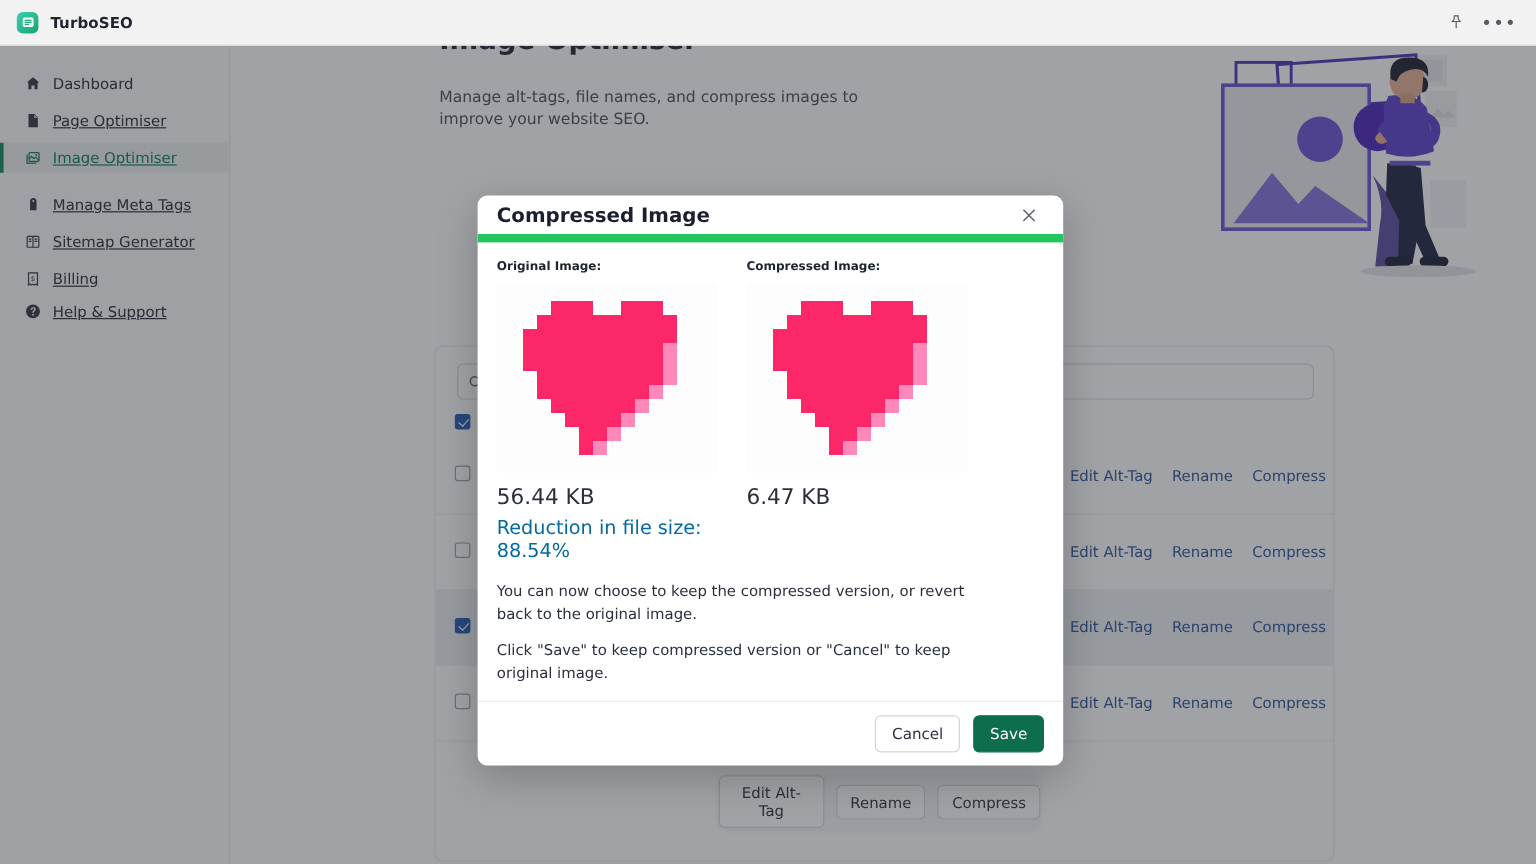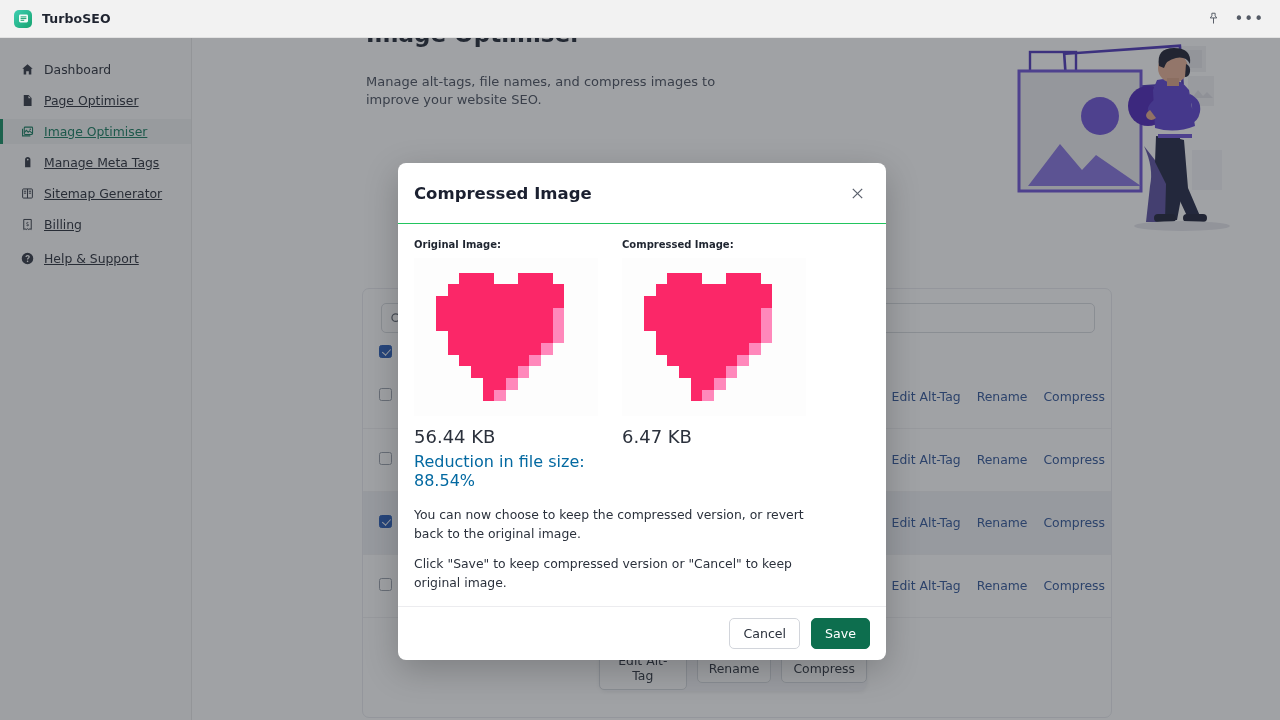--- a/index.html
+++ b/index.html
@@ -181,23 +181,23 @@
   .modal {
     position: absolute; left: 398px; top: 163px;
     width: 488px;
     background: #ffffff;
     border-radius: 8px;
     box-shadow: 0 10px 34px rgba(0,0,0,.22);
     z-index: 50;
     overflow: hidden;
   }
   .modal-head {
-    height: 61px; display: flex; align-items: center;
+    height: 39px; display: flex; align-items: center;
     padding: 0 18px 0 16px;
-    border-bottom: 1px solid #22c55e;
+    border-bottom: 7px solid #22c55e;
   }
   .modal-title { font-size: 16.5px; font-weight: 700; color: #1b2030; }
   .modal-close {
     margin-left: auto; color: #595f6b; cursor: pointer;
     display: flex; align-items: center; justify-content: center;
     width: 22px; height: 22px;
   }
   .modal-body { padding: 15px 16px 14px 16px; }
   .cmp-grid { display: flex; gap: 24px; }
   .cmp-col { width: 184px; }
@@ -277,21 +277,21 @@
       <svg width="13" height="13" viewBox="0 0 16 16" fill="none" stroke="currentColor" stroke-width="1.3">
         <rect x="4" y="2.6" width="10.2" height="9" rx="1"></rect>
         <path d="M4 9.3 6.6 6.6l2.3 2.3 1.7-1.6 3.6 3.4"></path>
         <circle cx="11.4" cy="5.2" r="1" fill="currentColor" stroke="none"></circle>
         <path d="M1.9 4.6v8.8h9.6"></path>
       </svg>
     </span>
     <span>Image Optimiser</span>
   </div>
 
-  <div class="nav-item" style="margin-top:6px">
+  <div class="nav-item" style="margin-top:14px">
     <span class="nav-ico">
       <svg width="13" height="13" viewBox="0 0 16 16" fill="currentColor">
           <path d="M8.3 1.2c-1.9 0-3.3 1.3-3.3 3v9.6h6.6V4.2c0-1.7-1.4-3-3.3-3zm0 2.1a1 1 0 1 1 0 2.1 1 1 0 0 1 0-2.1z"></path>
         </svg>
     </span>
     <span>Manage Meta Tags</span>
   </div>
 
   <div class="nav-item" style="margin-top:7px">
     <span class="nav-ico">
@@ -310,21 +310,21 @@
   <div class="nav-item" style="margin-top:7px">
     <span class="nav-ico">
       <svg width="13" height="13" viewBox="0 0 16 16" fill="none" stroke="currentColor" stroke-width="1.2">
         <path d="M3.4 1.8h9.2v12.4l-1.5-1-1.5 1-1.6-1-1.6 1-1.5-1-1.5 1V1.8z"></path>
         <text x="8" y="10" font-size="7" fill="currentColor" stroke="none" text-anchor="middle" font-family="DejaVu Sans">$</text>
       </svg>
     </span>
     <span>Billing</span>
   </div>
 
-  <div class="nav-item" style="margin-top:10px">
+  <div class="nav-item" style="margin-top:3px">
     <span class="nav-ico">
       <svg width="13" height="13" viewBox="0 0 16 16" fill="currentColor">
           <path d="M8 .9a7.1 7.1 0 1 0 0 14.2A7.1 7.1 0 0 0 8 .9zm.1 11.6a1 1 0 1 1 0-2 1 1 0 0 1 0 2zm1.5-4.6c-.6.5-.8.8-.8 1.4H7.3c0-1.1.4-1.7 1.1-2.2.5-.4.8-.6.8-1.1 0-.5-.4-.9-1-.9s-1.1.4-1.2 1.1H5.4c.1-1.5 1.2-2.5 2.8-2.5 1.6 0 2.6.9 2.6 2.2 0 .9-.4 1.4-1.2 2z"></path>
         </svg>
     </span>
     <span>Help &amp; Support</span>
   </div>
 
 </nav>
 

